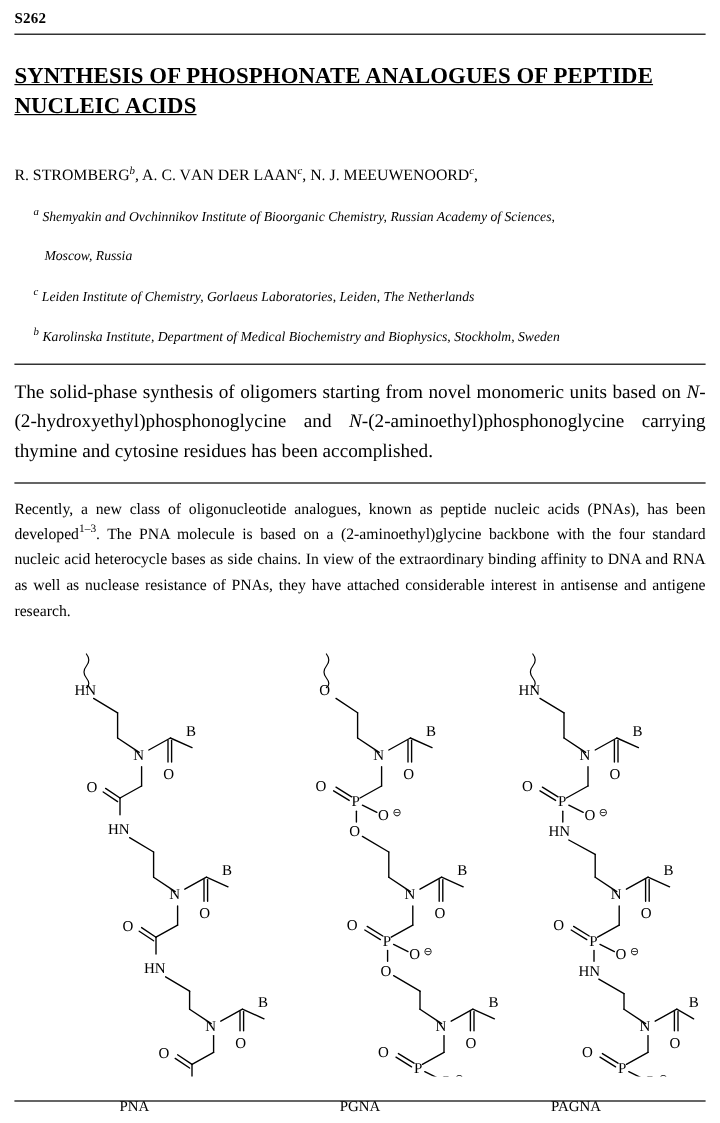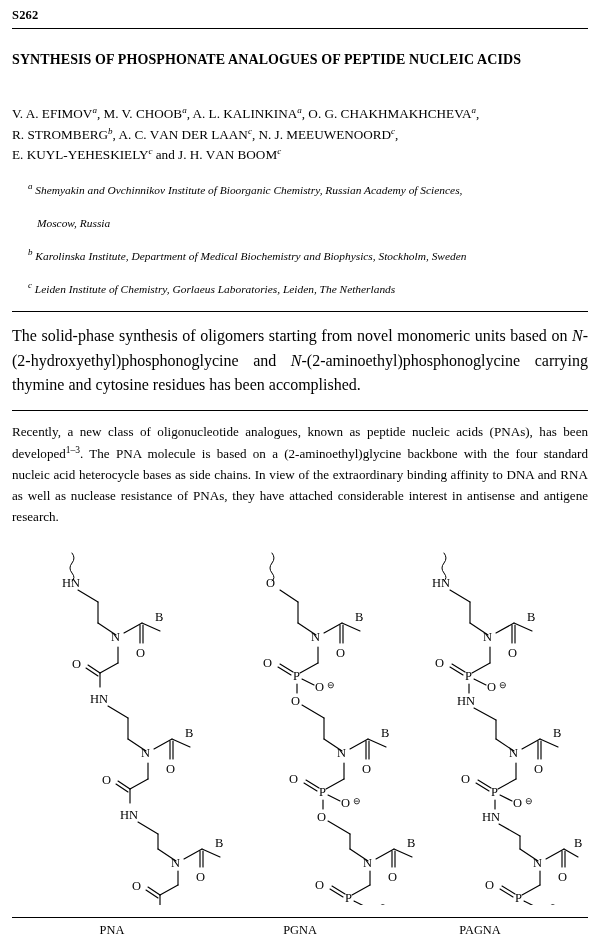--- a/index.html
+++ b/index.html
@@ -39,25 +39,26 @@
   .rule-thick {
     border-top: 1.6px solid #000;
     margin: 0;
   }
   .rule-thin {
     border-top: 0.9px solid #000;
     margin: 0;
   }
   .title {
     font-family: "Liberation Serif", serif;
-    font-size: 14px;
+    font-size: 19px;
     font-weight: bold;
     line-height: 1.32;
     margin: 22px 0 0 0;
     letter-spacing: 0.1px;
+    text-decoration: underline;
   }
   .authors {
     font-family: "Liberation Serif", serif;
     font-size: 13.2px;
     line-height: 1.52;
     margin: 35px 0 0 0;
   }
   .sc {
     font-variant: small-caps;
   }
@@ -152,30 +153,28 @@
 
 <div class="page">
   <div class="content">
 
     <div class="page-number">S262</div>
     <div class="rule-thick"></div>
 
     <div class="title">SYNTHESIS OF PHOSPHONATE ANALOGUES OF PEPTIDE NUCLEIC ACIDS</div>
 
     <div class="authors">
-      <div><span>V. A. E</span><span class="sc">FIMOV</span><sup>a</sup><span>, M. V. C</span><span class="sc">HOOB</span><sup>a</sup><span>, A. L. K</span><span class="sc">ALINKINA</span><sup>a</sup><span>, O. G. C</span><span class="sc">HAKHMAKHCHEVA</span><sup>a</sup><span>,</span></div>
       <div><span>R. S</span><span class="sc">TROMBERG</span><sup>b</sup><span>, A. C. V</span><span class="sc">AN</span><span> D</span><span class="sc">ER</span><span> L</span><span class="sc">AAN</span><sup>c</sup><span>, N. J. M</span><span class="sc">EEUWENOORD</span><sup>c</sup><span>,</span></div>
-      <div><span>E. K</span><span class="sc">UYL</span><span>-Y</span><span class="sc">EHESKIELY</span><sup>c</sup><span> and J. H. V</span><span class="sc">AN</span><span> B</span><span class="sc">OOM</span><sup>c</sup></div>
     </div>
 
     <div class="affiliations">
       <div><sup class="affil-mark">a</sup> <span>Shemyakin and Ovchinnikov Institute of Bioorganic Chemistry, Russian Academy of Sciences,</span></div>
       <div class="aff-line2"><span>Moscow, Russia</span></div>
+      <div><sup class="affil-mark">c</sup> <span>Leiden Institute of Chemistry, Gorlaeus Laboratories, Leiden, The Netherlands</span></div>
       <div><sup class="affil-mark">b</sup> <span>Karolinska Institute, Department of Medical Biochemistry and Biophysics, Stockholm, Sweden</span></div>
-      <div><sup class="affil-mark">c</sup> <span>Leiden Institute of Chemistry, Gorlaeus Laboratories, Leiden, The Netherlands</span></div>
     </div>
 
     <div class="rule-thin rule-abstract-top"></div>
     <div class="abstract">The solid-phase synthesis of oligomers starting from novel monomeric units based on <i>N</i>-(2-hydroxyethyl)phosphonoglycine and <i>N</i>-(2-aminoethyl)phosphonoglycine carrying thymine and cytosine residues has been accomplished.</div>
     <div class="rule-thin"></div>
 
     <div class="body-text"><span>Recently, a new class of oligonucleotide analogues, known as peptide nucleic acids (PNAs), has been developed</span><sup>1–3</sup><span>. The PNA molecule is based on a (2-aminoethyl)glycine backbone with the four standard nucleic acid heterocycle bases as side chains. In view of the extraordinary binding affinity to DNA and RNA as well as nuclease resistance of PNAs, they have attached considerable interest in antisense and antigene research.</span></div>
 
     <div class="scheme">
       <svg width="576" height="360" viewBox="0 0 576 360" xmlns="http://www.w3.org/2000/svg">

